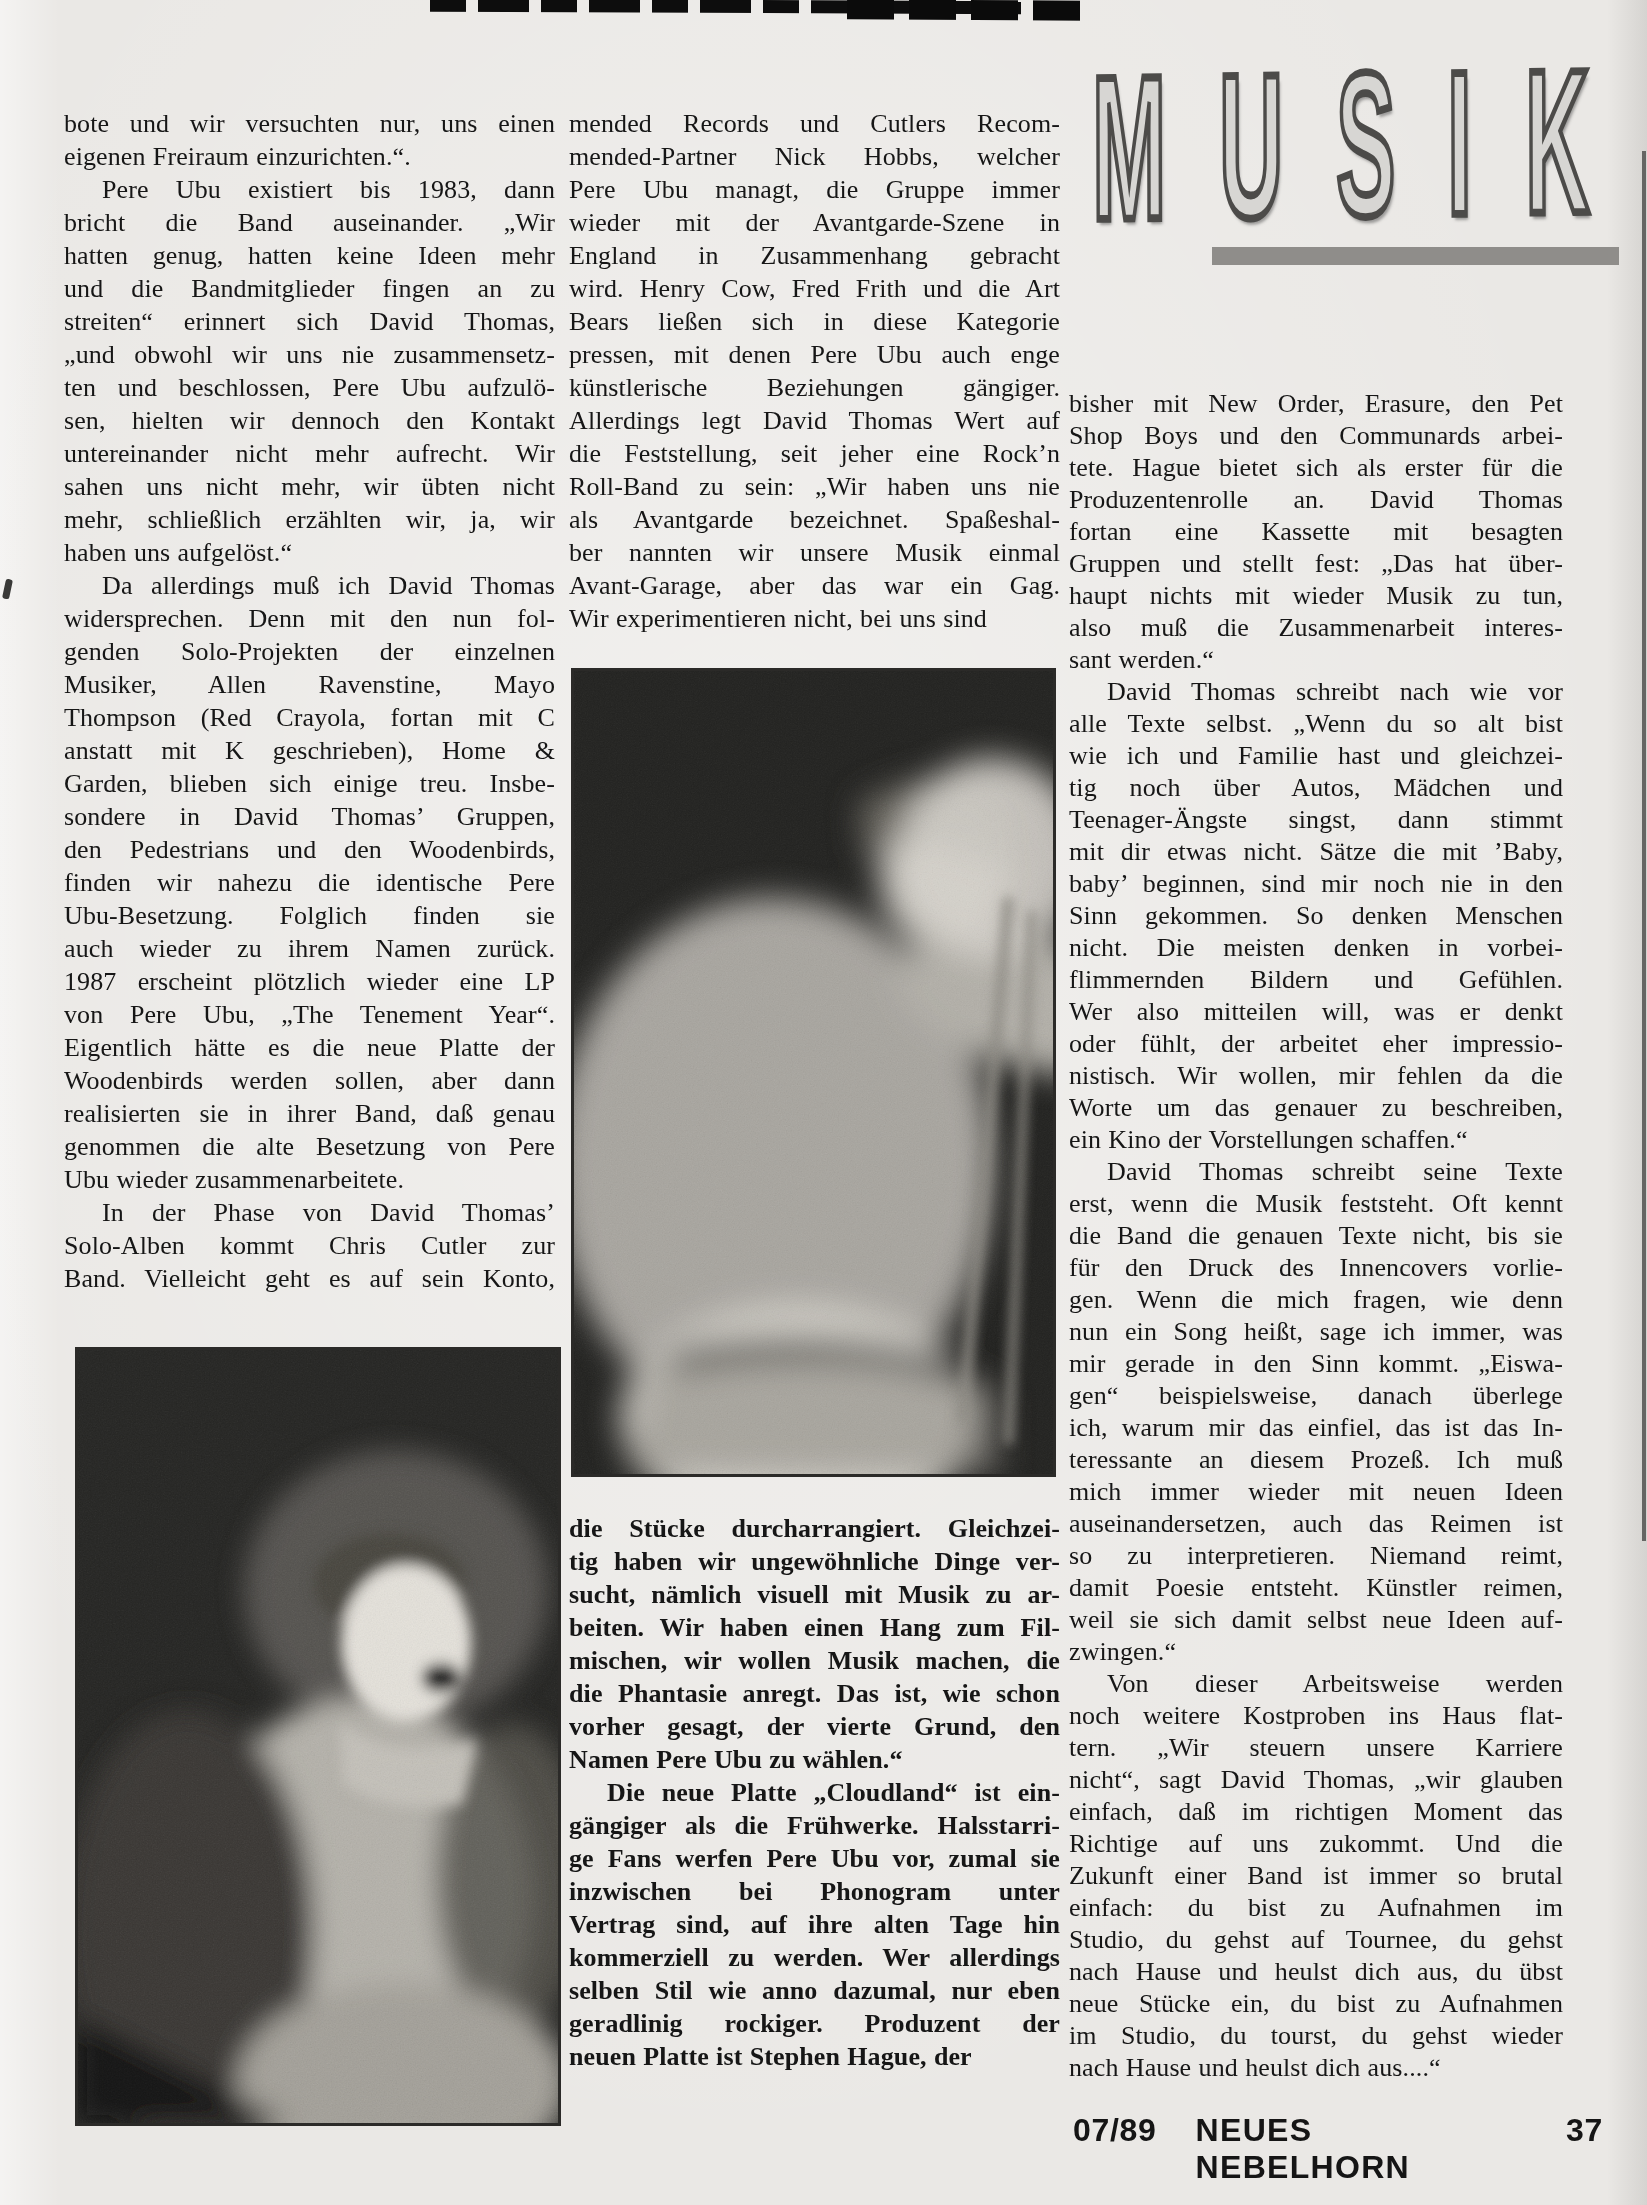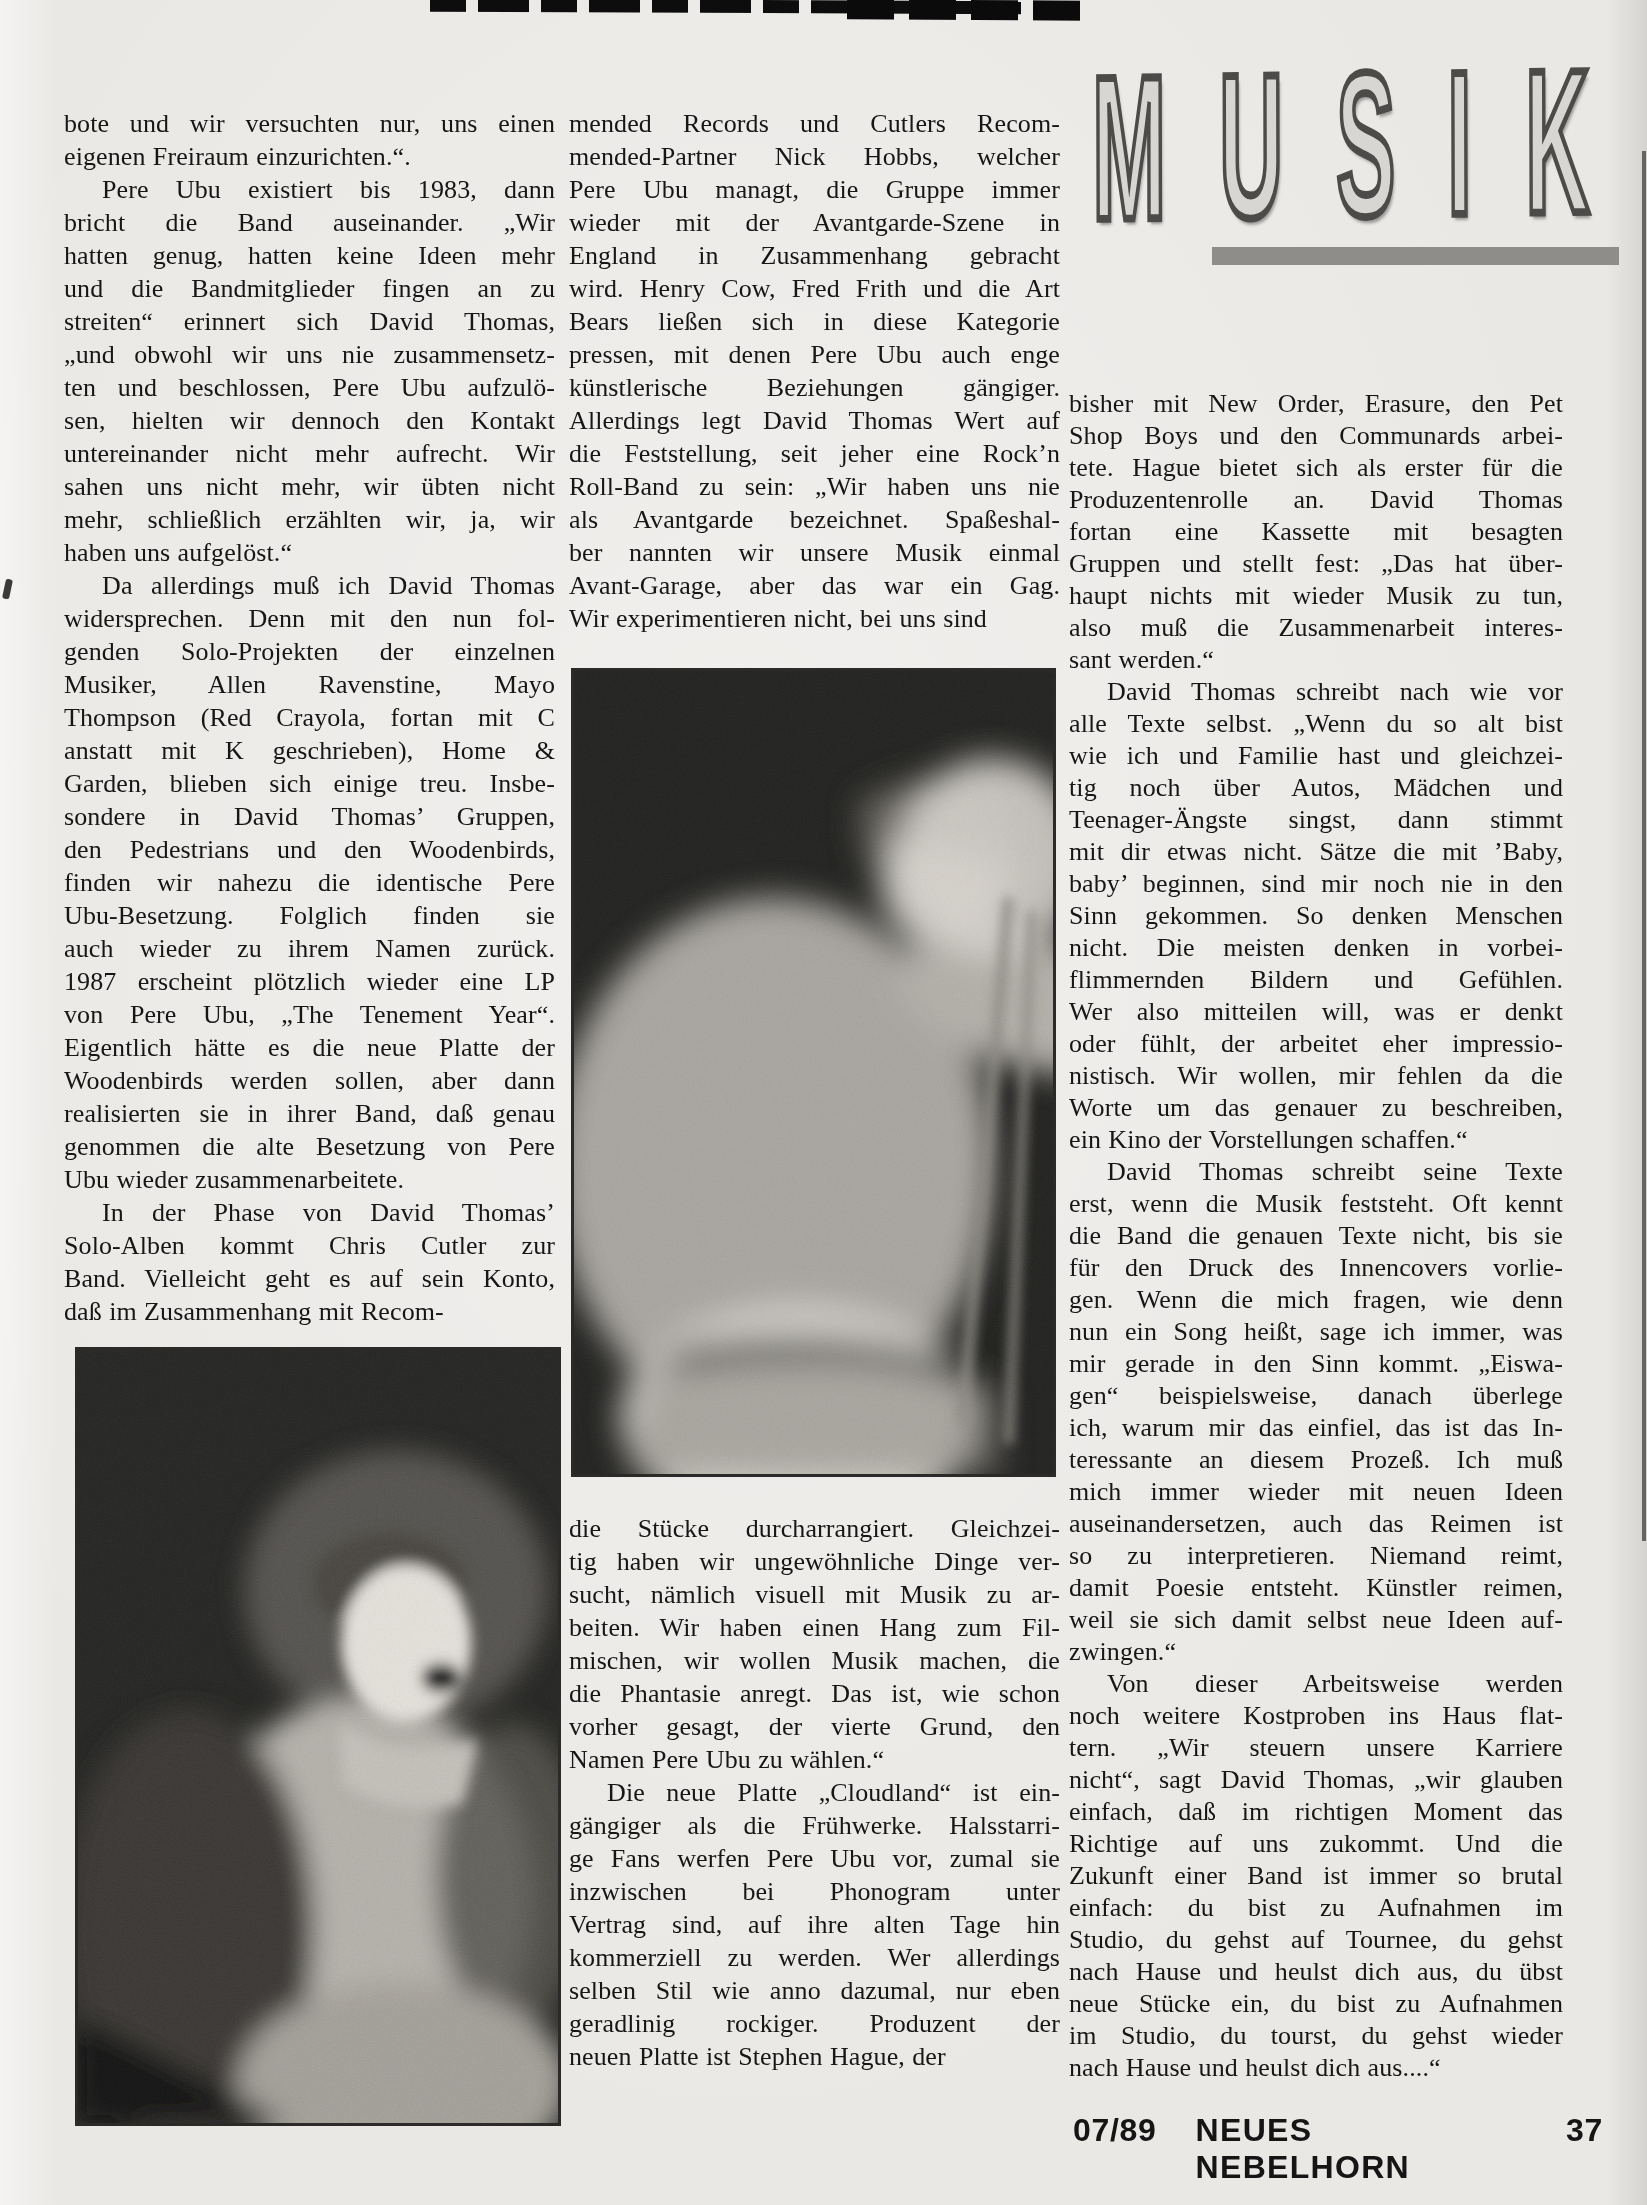--- a/index.html
+++ b/index.html
@@ -60,21 +60,21 @@
     white-space:normal;
     height:var(--lh);
     line-height:var(--lh);
     overflow:visible;
   }
   .ln.last{text-align-last:left;}
   .ln.ind{padding-left:38px;}
   #col1,#col2top,#col2bot{--lh:33px;width:491px;}
   #col1{left:64px;top:107px;}
   #col2top{left:569px;top:107px;}
-  #col2bot{left:569px;top:1512px;}
+  #col2bot{left:569px;top:1512px;font-weight:bold;}
   #col3{--lh:32px;width:494px;left:1069px;top:388px;}
   
   .photo{position:absolute;border:3.4px solid #2b2a28;box-sizing:border-box;background:#242422;}
   #photo1{left:571px;top:668px;width:485px;height:809px;}
   #photo2{left:75px;top:1347px;width:486px;height:779px;}
   .photo svg{display:block;width:100%;height:100%;}
   
   .footer{
     position:absolute;left:1073px;top:2112px;width:530px;
     font-family:"Liberation Sans", sans-serif;
@@ -135,21 +135,20 @@
       <div class="ln">1987 erscheint plötzlich wieder eine LP</div>
       <div class="ln">von Pere Ubu, „The Tenement Year“.</div>
       <div class="ln">Eigentlich hätte es die neue Platte der</div>
       <div class="ln">Woodenbirds werden sollen, aber dann</div>
       <div class="ln">realisierten sie in ihrer Band, daß genau</div>
       <div class="ln">genommen die alte Besetzung von Pere</div>
       <div class="ln last">Ubu wieder zusammenarbeitete.</div>
       <div class="ln ind">In der Phase von David Thomas’</div>
       <div class="ln">Solo-Alben kommt Chris Cutler zur</div>
       <div class="ln">Band. Vielleicht geht es auf sein Konto,</div>
-      <div class="ln last">daß im Zusammenhang mit Recom-</div>
     </div>
   <div class="col" id="col2top">
       <div class="ln">mended Records und Cutlers Recom-</div>
       <div class="ln">mended-Partner Nick Hobbs, welcher</div>
       <div class="ln">Pere Ubu managt, die Gruppe immer</div>
       <div class="ln">wieder mit der Avantgarde-Szene in</div>
       <div class="ln">England in Zusammenhang gebracht</div>
       <div class="ln">wird. Henry Cow, Fred Frith und die Art</div>
       <div class="ln">Bears ließen sich in diese Kategorie</div>
       <div class="ln">pressen, mit denen Pere Ubu auch enge</div>

